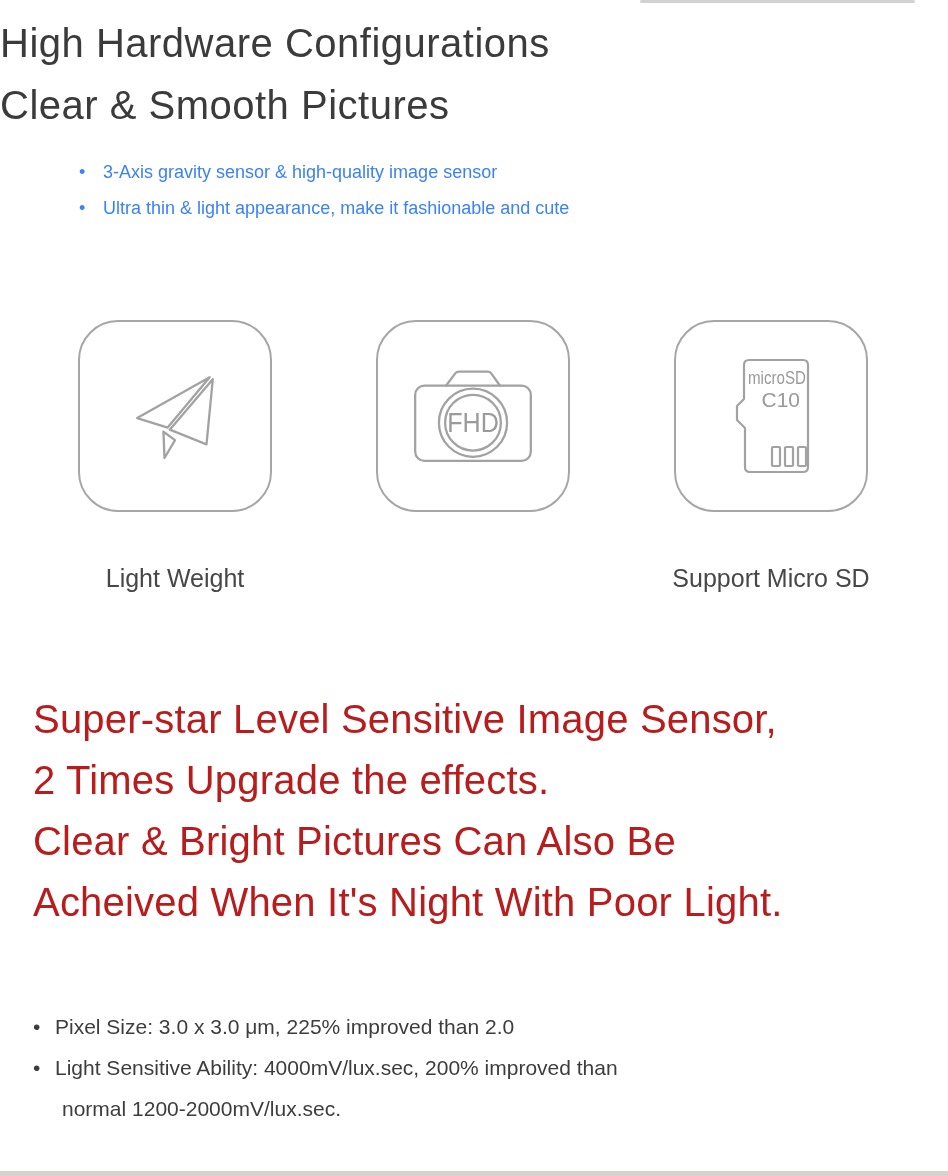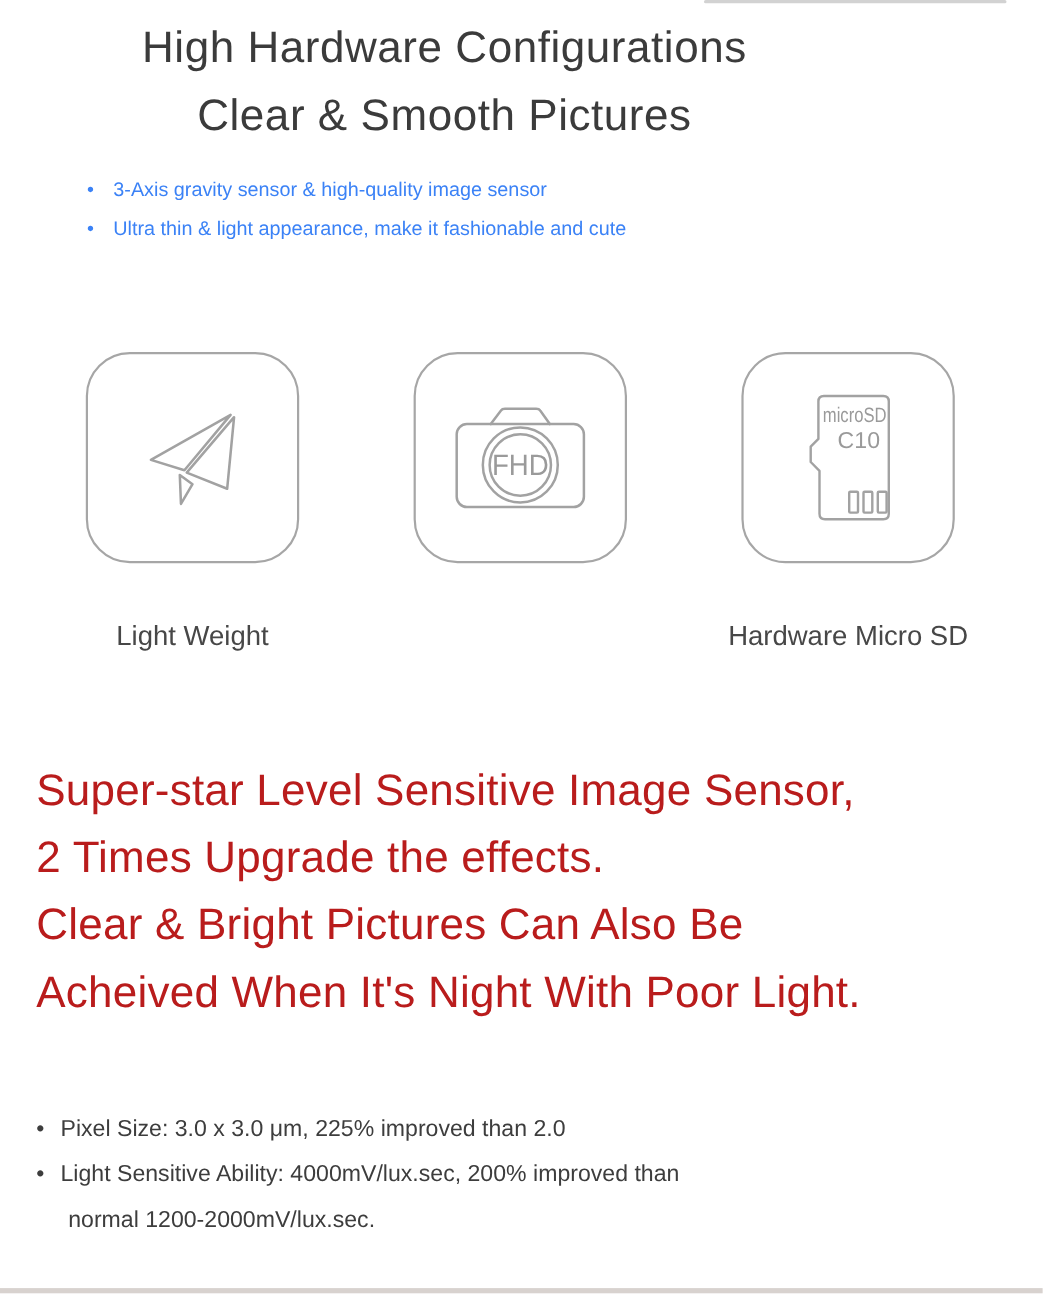--- a/index.html
+++ b/index.html
@@ -2,21 +2,21 @@
 <html><head>
 <meta charset="utf-8">
 <style>
   html,body{margin:0;padding:0;}
   body{
     width:948px;height:1176px;position:relative;overflow:hidden;
     background:#ffffff;color:#3d3d3d;
     font-family:"Liberation Sans", sans-serif;
   }
   .title{
-    position:absolute;top:12px;left:0;width:808px;text-align:center;
+    position:absolute;top:12px;left:0;width:808px;text-align:left;
     font-size:40px;line-height:62px;color:#3b3b3b;letter-spacing:.5px;
   }
   .bullets1{
     position:absolute;top:154px;left:79px;margin:0;padding:0;list-style:none;
     font-size:18px;line-height:36px;color:#3b82f6;
   }
   .bullets1 li{position:relative;padding-left:24px;white-space:nowrap;}
   .bullets1 li::before{content:"•";position:absolute;left:0;top:0;}
   .cards{
     position:absolute;top:320px;left:78px;width:790px;
@@ -95,21 +95,21 @@
     <div class="card-box">
       <svg width="88" height="118" viewBox="0 0 86 118">
         <path class="icon-stroke" d="M21,3 L75,3 Q80,3 80,8 L80,110 Q80,115 75,115 L22,115 Q17,115 17,110 L17,71 L9,63 L9,49 L16,42 L16,8 Q16,3 21,3 Z"></path>
         <text class="icon-text" x="49" y="27" font-size="19" text-anchor="middle" textLength="58" lengthAdjust="spacingAndGlyphs">microSD</text>
         <text class="icon-text" x="72" y="50" font-size="21" text-anchor="end">C10</text>
         <rect class="icon-stroke" x="44" y="90" width="8" height="19" rx="1"></rect>
         <rect class="icon-stroke" x="57" y="90" width="8" height="19" rx="1"></rect>
         <rect class="icon-stroke" x="70" y="90" width="8" height="19" rx="1"></rect>
       </svg>
     </div>
-    <div class="card-label">Hardware Micro SD</div>
+    <div class="card-label">Support Micro SD</div>
   </div>
 
 </div>
 
 <div class="statement">
   <div>Super-star Level Sensitive Image Sensor,</div>
   <div>2 Times Upgrade the effects.</div>
   <div>Clear &amp; Bright Pictures Can Also Be</div>
   <div>Acheived When It's Night With Poor Light.</div>
 </div>

